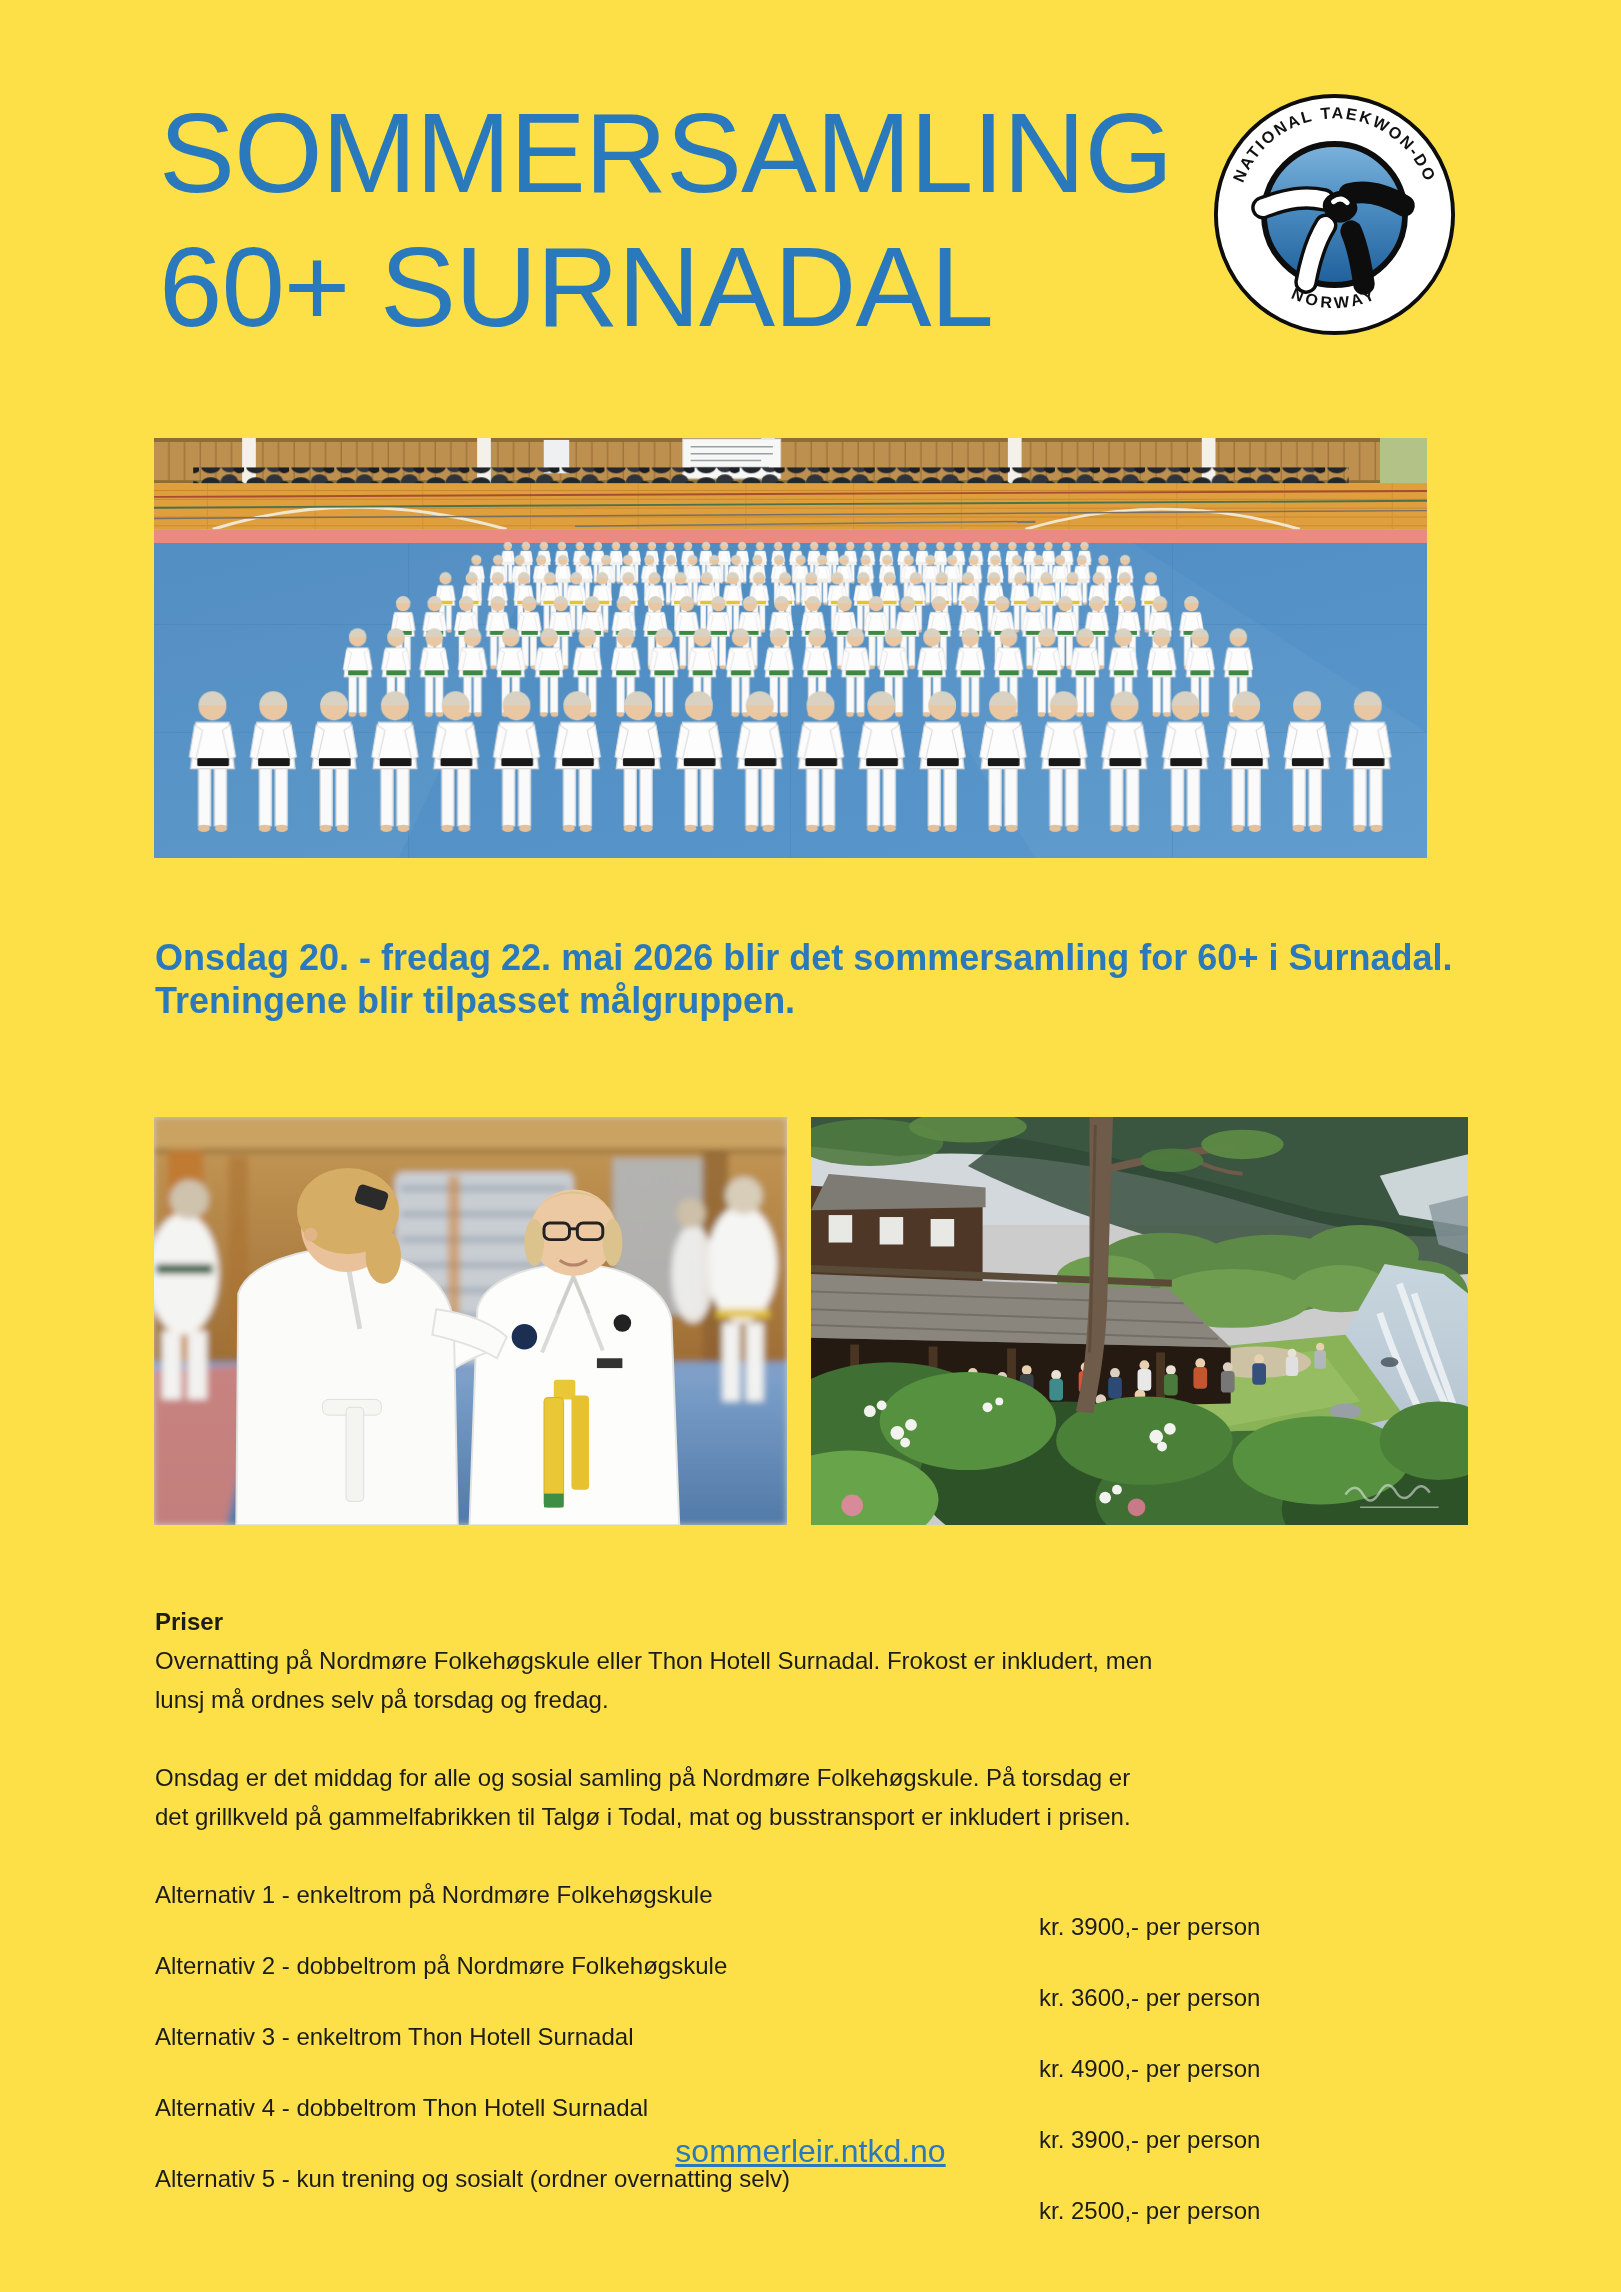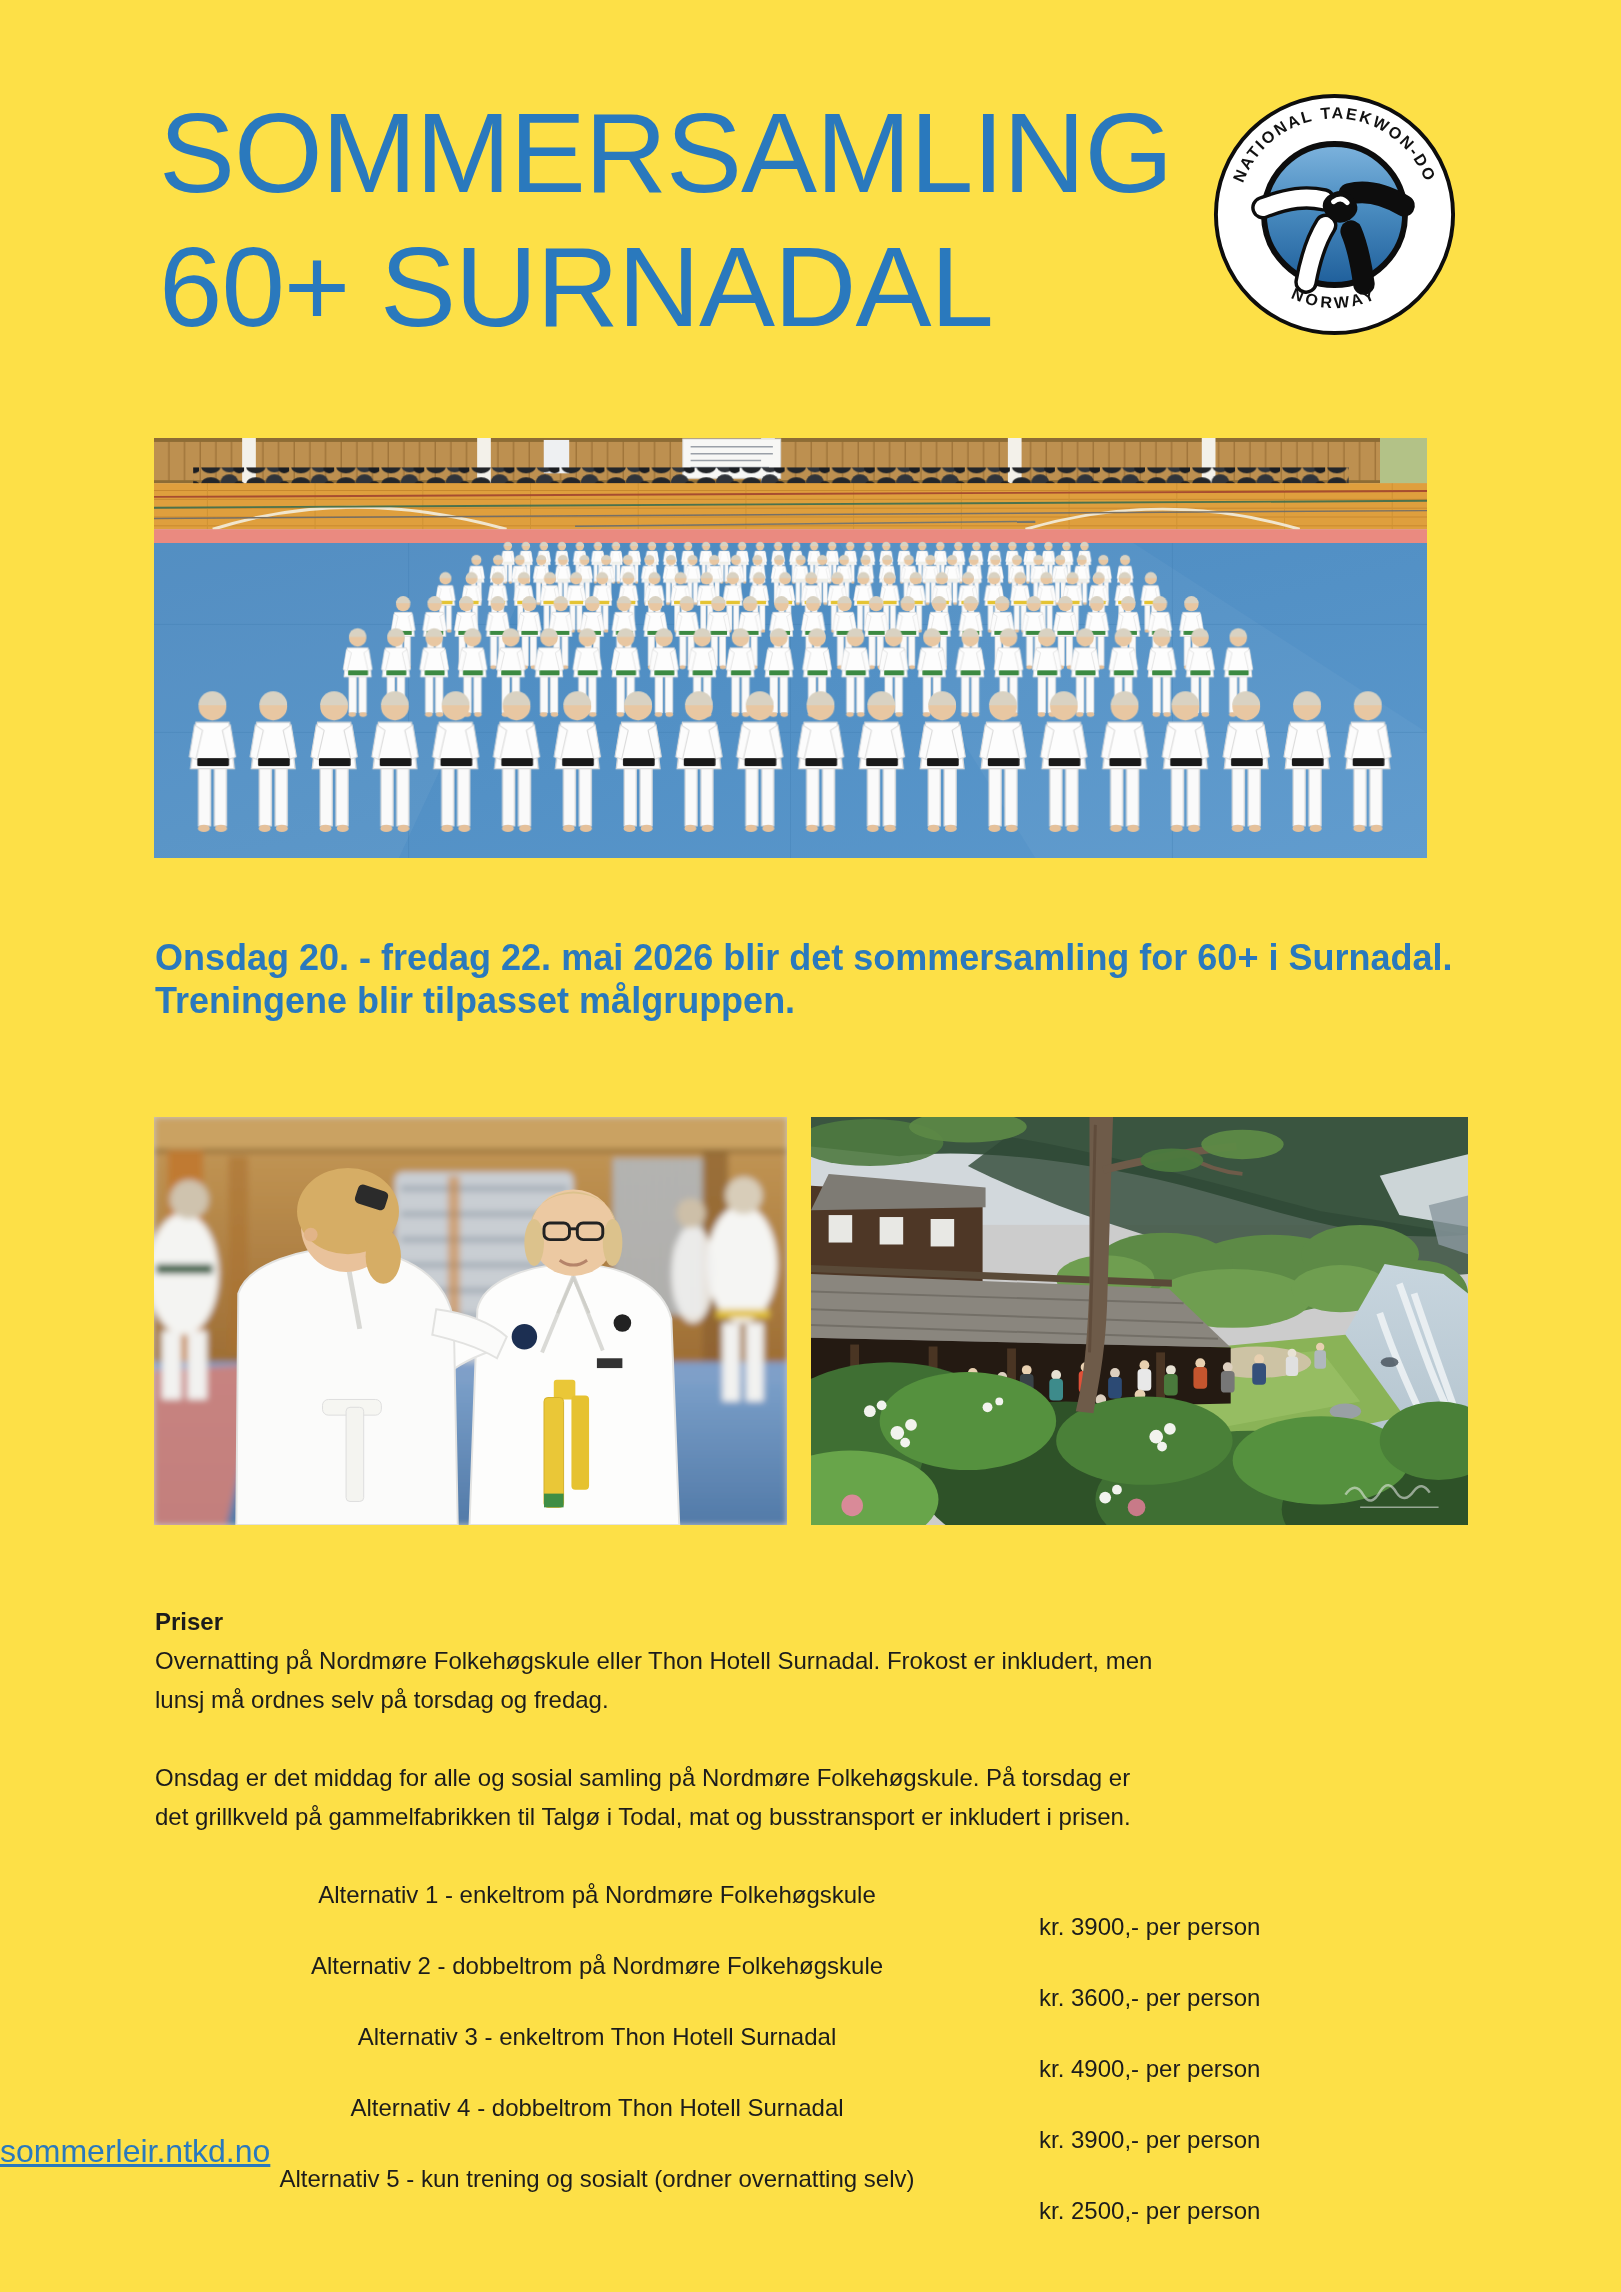--- a/index.html
+++ b/index.html
@@ -26,24 +26,24 @@
     white-space:nowrap;
   }
   .prices{
     position:absolute; left:155px; top:1602px; width:1333px;
     font-size:24px; line-height:39px;
   }
   .prices .heading{ font-weight:bold; }
   .p-line{ white-space:nowrap; }
   .gap{ height:39px; }
   .alt-row{ display:flex; }
-  .alt-label{ width:884px; white-space:nowrap;text-align:center; }
+  .alt-label{ width:884px; white-space:nowrap; }
   .alt-price{ white-space:nowrap;margin-top:32px; }
   .footer{
-    position:absolute; left:0; top:2132px; width:100%; 
+    position:absolute; left:0; top:2132px; width:100%; text-align:center;
     font-size:32px; line-height:39px;
   }
   .footer a{ color:var(--blue); text-decoration:underline; cursor:pointer; }
 </style>
 </head>
 <body>
 
 <div class="page">
 
   <div class="title">

